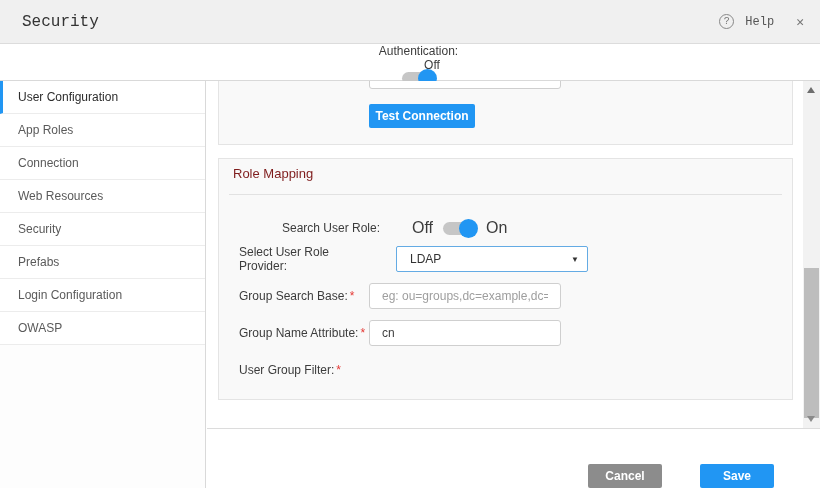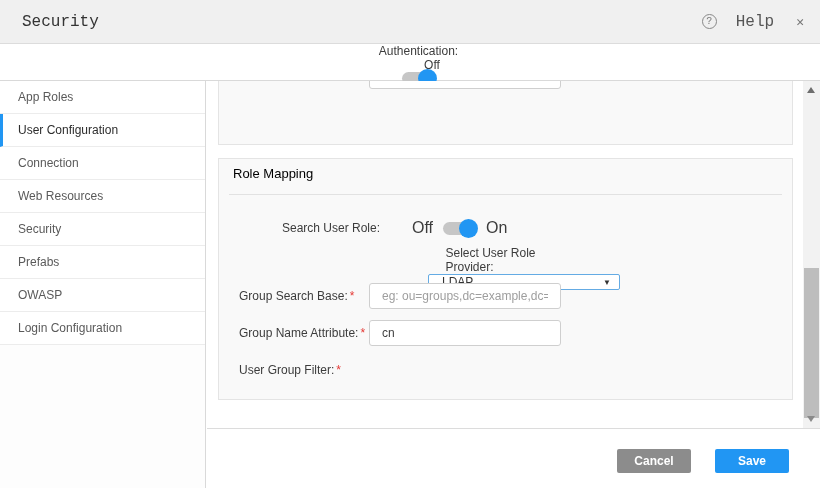--- a/index.html
+++ b/index.html
@@ -6,21 +6,21 @@
   body { background:#e8e8e8; font-family:"Liberation Sans","DejaVu Sans",sans-serif; }
   .app { position:relative; width:820px; height:488px; background:#fff; overflow:hidden; color:#3c3c3c; }
 
   
   .titlebar { position:absolute; top:0; left:0; right:0; height:44px; background:#f0f0f0;
               border-bottom:1px solid #dcdcdc; display:flex; align-items:center; padding:0 16px 0 22px;font-family:Liberation Mono, monospace; }
   .title { font-size:16px; font-weight:500; color:#333; }
   .titlebar-right { margin-left:auto; display:flex; align-items:center; }
   .help-icon { width:15px; height:15px; border:1px solid #888; border-radius:50%; color:#777;
                font-size:10px; line-height:13px; text-align:center; cursor:pointer; }
-  .help-label { font-size:16px; color:#555; margin-left:19px; cursor:pointer; }
+  .help-label { font-size:12px; color:#555; margin-left:11px; cursor:pointer; }
   .close-icon { margin-left:22px; font-size:13px; color:#777; cursor:pointer; }
 
   
   .auth-bar { position:absolute; top:44px; left:0; right:0; height:37px; background:#fff;
               border-bottom:1px solid #d9d9d9; display:flex; align-items:center; padding-left:17px; font-size:12px;flex-direction:column; }
   .auth-label { color:#3c3c3c; }
   .lbl-off { margin-left:27px; }
   .toggle { position:relative; width:33px; height:13px; border-radius:7px; background:#c6c6c6;
             margin:0 10px; cursor:pointer; flex-shrink:0; }
   .toggle .knob { position:absolute; top:-3px; left:-2px; width:19px; height:19px; border-radius:50%;
@@ -42,26 +42,26 @@
 
   .text-input { width:192px; height:26px; border:1px solid #cfcfcf; border-radius:3px; background:#fff;
                 font-size:12px; padding:0 12px; color:#3f3f3f; font-family:inherit; }
   .text-input::placeholder { color:#9e9e9e; }
 
   .partial-input { position:absolute; left:150px; top:41px; }
   .test-btn { position:absolute; left:150px; top:82px; width:106px; height:24px; background:#2196f3;
               color:#fff; border:none; border-radius:2px; font-size:12px; font-weight:bold;
               font-family:inherit; cursor:pointer; }
 
-  .panel-title { position:absolute; left:14px; top:7px; font-size:13px; color:#000000; }
+  .panel-title { position:absolute; left:14px; top:7px; font-size:13px; color:#7f1d1d; }
   .panel-divider { position:absolute; left:10px; right:10px; top:35px; height:1px; background:#e2e2e2; }
 
   .form-row { position:absolute; left:20px; right:10px; height:26px; display:flex; align-items:center; }
   .row-toggle { top:56px;margin-left:43px; }
-  .row-provider { top:87px;flex-direction:column; }
+  .row-provider { top:87px; }
   .row-searchbase { top:124px; }
   .row-nameattr { top:161px; }
   .row-filter { top:198px; }
   .form-label { width:130px; font-size:12px; color:#3c3c3c; flex-shrink:0; }
   .req { color:#e53935; margin-left:2px; }
 
   .select-box { width:192px; height:26px; border:1px solid #64abe4; border-radius:2px; background:#fff;
                 display:flex; align-items:center; justify-content:space-between; padding:0 8px 0 13px;
                 font-size:12px; color:#333; cursor:pointer;margin-left:27px; }
   .select-arrow { font-size:8px; color:#333; }
@@ -70,21 +70,21 @@
   .scrollbar { position:absolute; top:81px; right:0; width:17px; height:347px; background:#f2f2f2; }
   .sb-arrow { position:absolute; left:4px; width:0; height:0; border-left:4.5px solid transparent;
               border-right:4.5px solid transparent; cursor:pointer; }
   .sb-up { top:6px; border-bottom:6px solid #6e6e6e; }
   .sb-down { bottom:6px; border-top:6px solid #8a8a8a; }
   .sb-thumb { position:absolute; left:1px; width:15px; top:187px; height:150px; background:#bdbdbd; cursor:pointer; }
 
   
   .bottom-bar { position:absolute; left:207px; top:428px; width:613px; height:60px; background:#fff;
                 border-top:1px solid #dcdcdc; display:flex; justify-content:flex-end;
-                padding:20px 31px 0 0; gap:24px; align-items:flex-start; }
+                padding:20px 46px 0 0; gap:38px; align-items:flex-end; }
   .btn { height:24px; min-width:74px; border:none; border-radius:2px; font-size:12px; font-weight:bold;
          color:#fff; padding:0 14px; font-family:inherit; cursor:pointer; }
   .btn-cancel { background:#8c8c8c; }
   .btn-save { background:#2196f3; }
 </style>
 </head>
 <body>
 
 <div class="app">
 
@@ -100,34 +100,35 @@
   <div class="auth-bar">
     <span class="auth-label">Authentication:</span>
     <span class="lbl-off">Off</span>
     <div class="toggle on">
       <div class="knob"></div>
     </div>
     <span class="lbl-on">On</span>
   </div>
 
   <div class="sidebar">
+    <div class="side-item active">User Configuration</div>
     <div class="side-item">App Roles</div>
-    <div class="side-item active">User Configuration</div>
     <div class="side-item">Connection</div>
     <div class="side-item">Web Resources</div>
     <div class="side-item">Security</div>
     <div class="side-item">Prefabs</div>
+    <div class="side-item">Login Configuration</div>
     <div class="side-item">OWASP</div>
-    <div class="side-item">Login Configuration</div>
   </div>
 
   <div class="content">
 
     <div class="panel panel-connection">
       <input class="text-input partial-input" value="" style="">
+      <button class="test-btn">Test Connection</button>
     </div>
 
     <div class="panel panel-rolemap">
       <div class="panel-title">Role Mapping</div>
       <div class="panel-divider"></div>
 
       <div class="form-row row-toggle">
         <span class="form-label">Search User Role:</span>
         <span>Off</span>
         <div class="toggle on">

